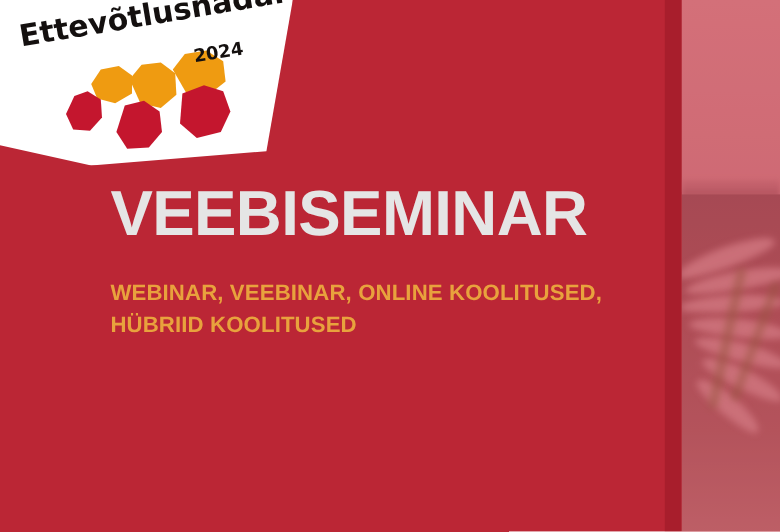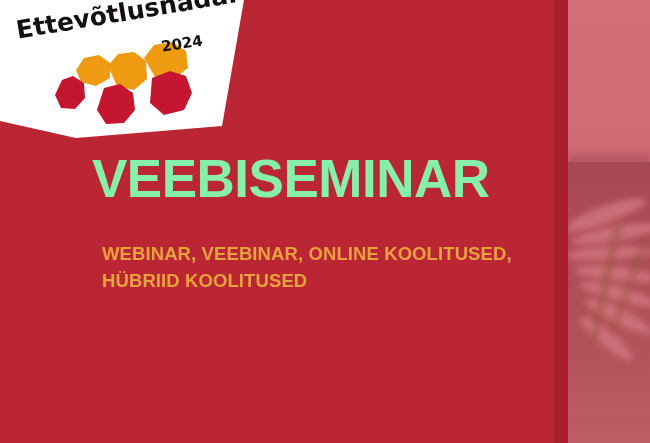--- a/index.html
+++ b/index.html
@@ -119,25 +119,25 @@
     top: 152px;
     width: 470px;
   }
   #headline {
     margin: 0;
     font-family: "Liberation Sans", sans-serif;
     font-weight: bold;
     font-size: 53px;
     line-height: 1.0;
     letter-spacing: -0.5px;
-    color: #86efac;
+    color: #e5e5e5;
     white-space: nowrap;
   }
   #subtitle {
-    margin: 10px;
+    margin: 0;
     padding-top: 26px;
     font-family: "Liberation Sans", sans-serif;
     font-weight: bold;
     font-size: 18.5px;
     line-height: 1.45;
     letter-spacing: 0.1px;
     color: #E8A23D;
     max-width: 478px;
   }
 </style>

